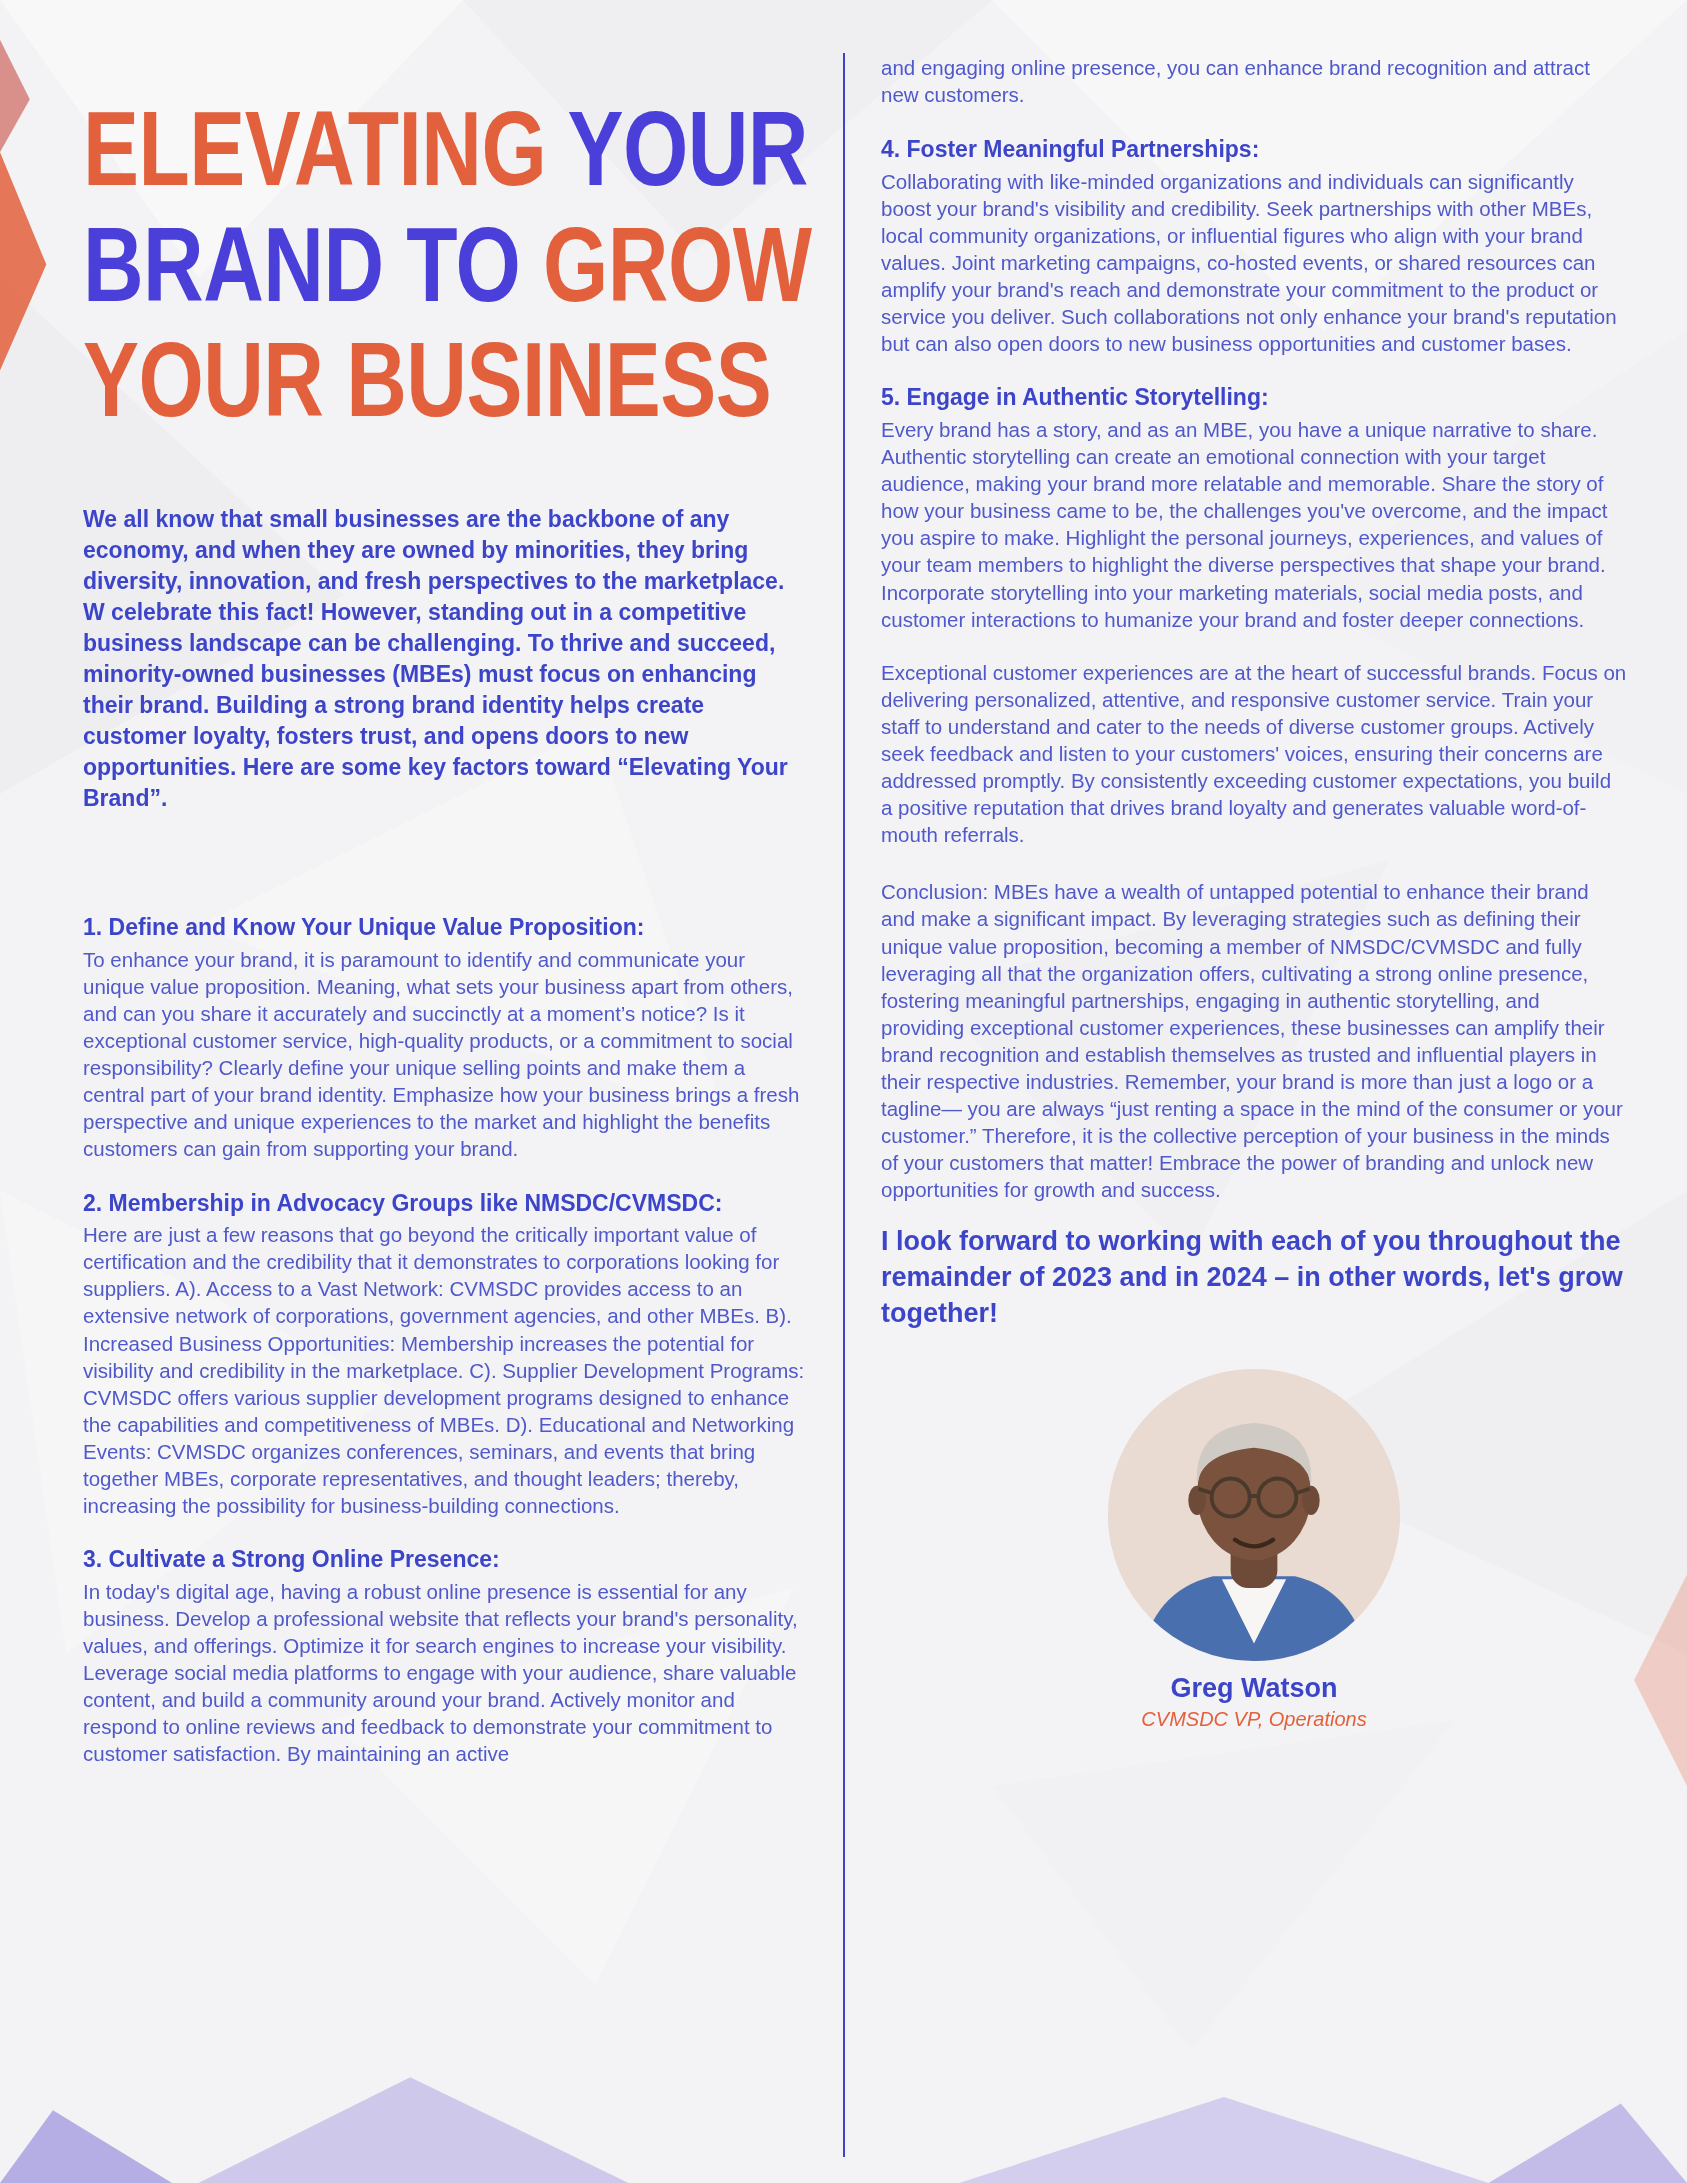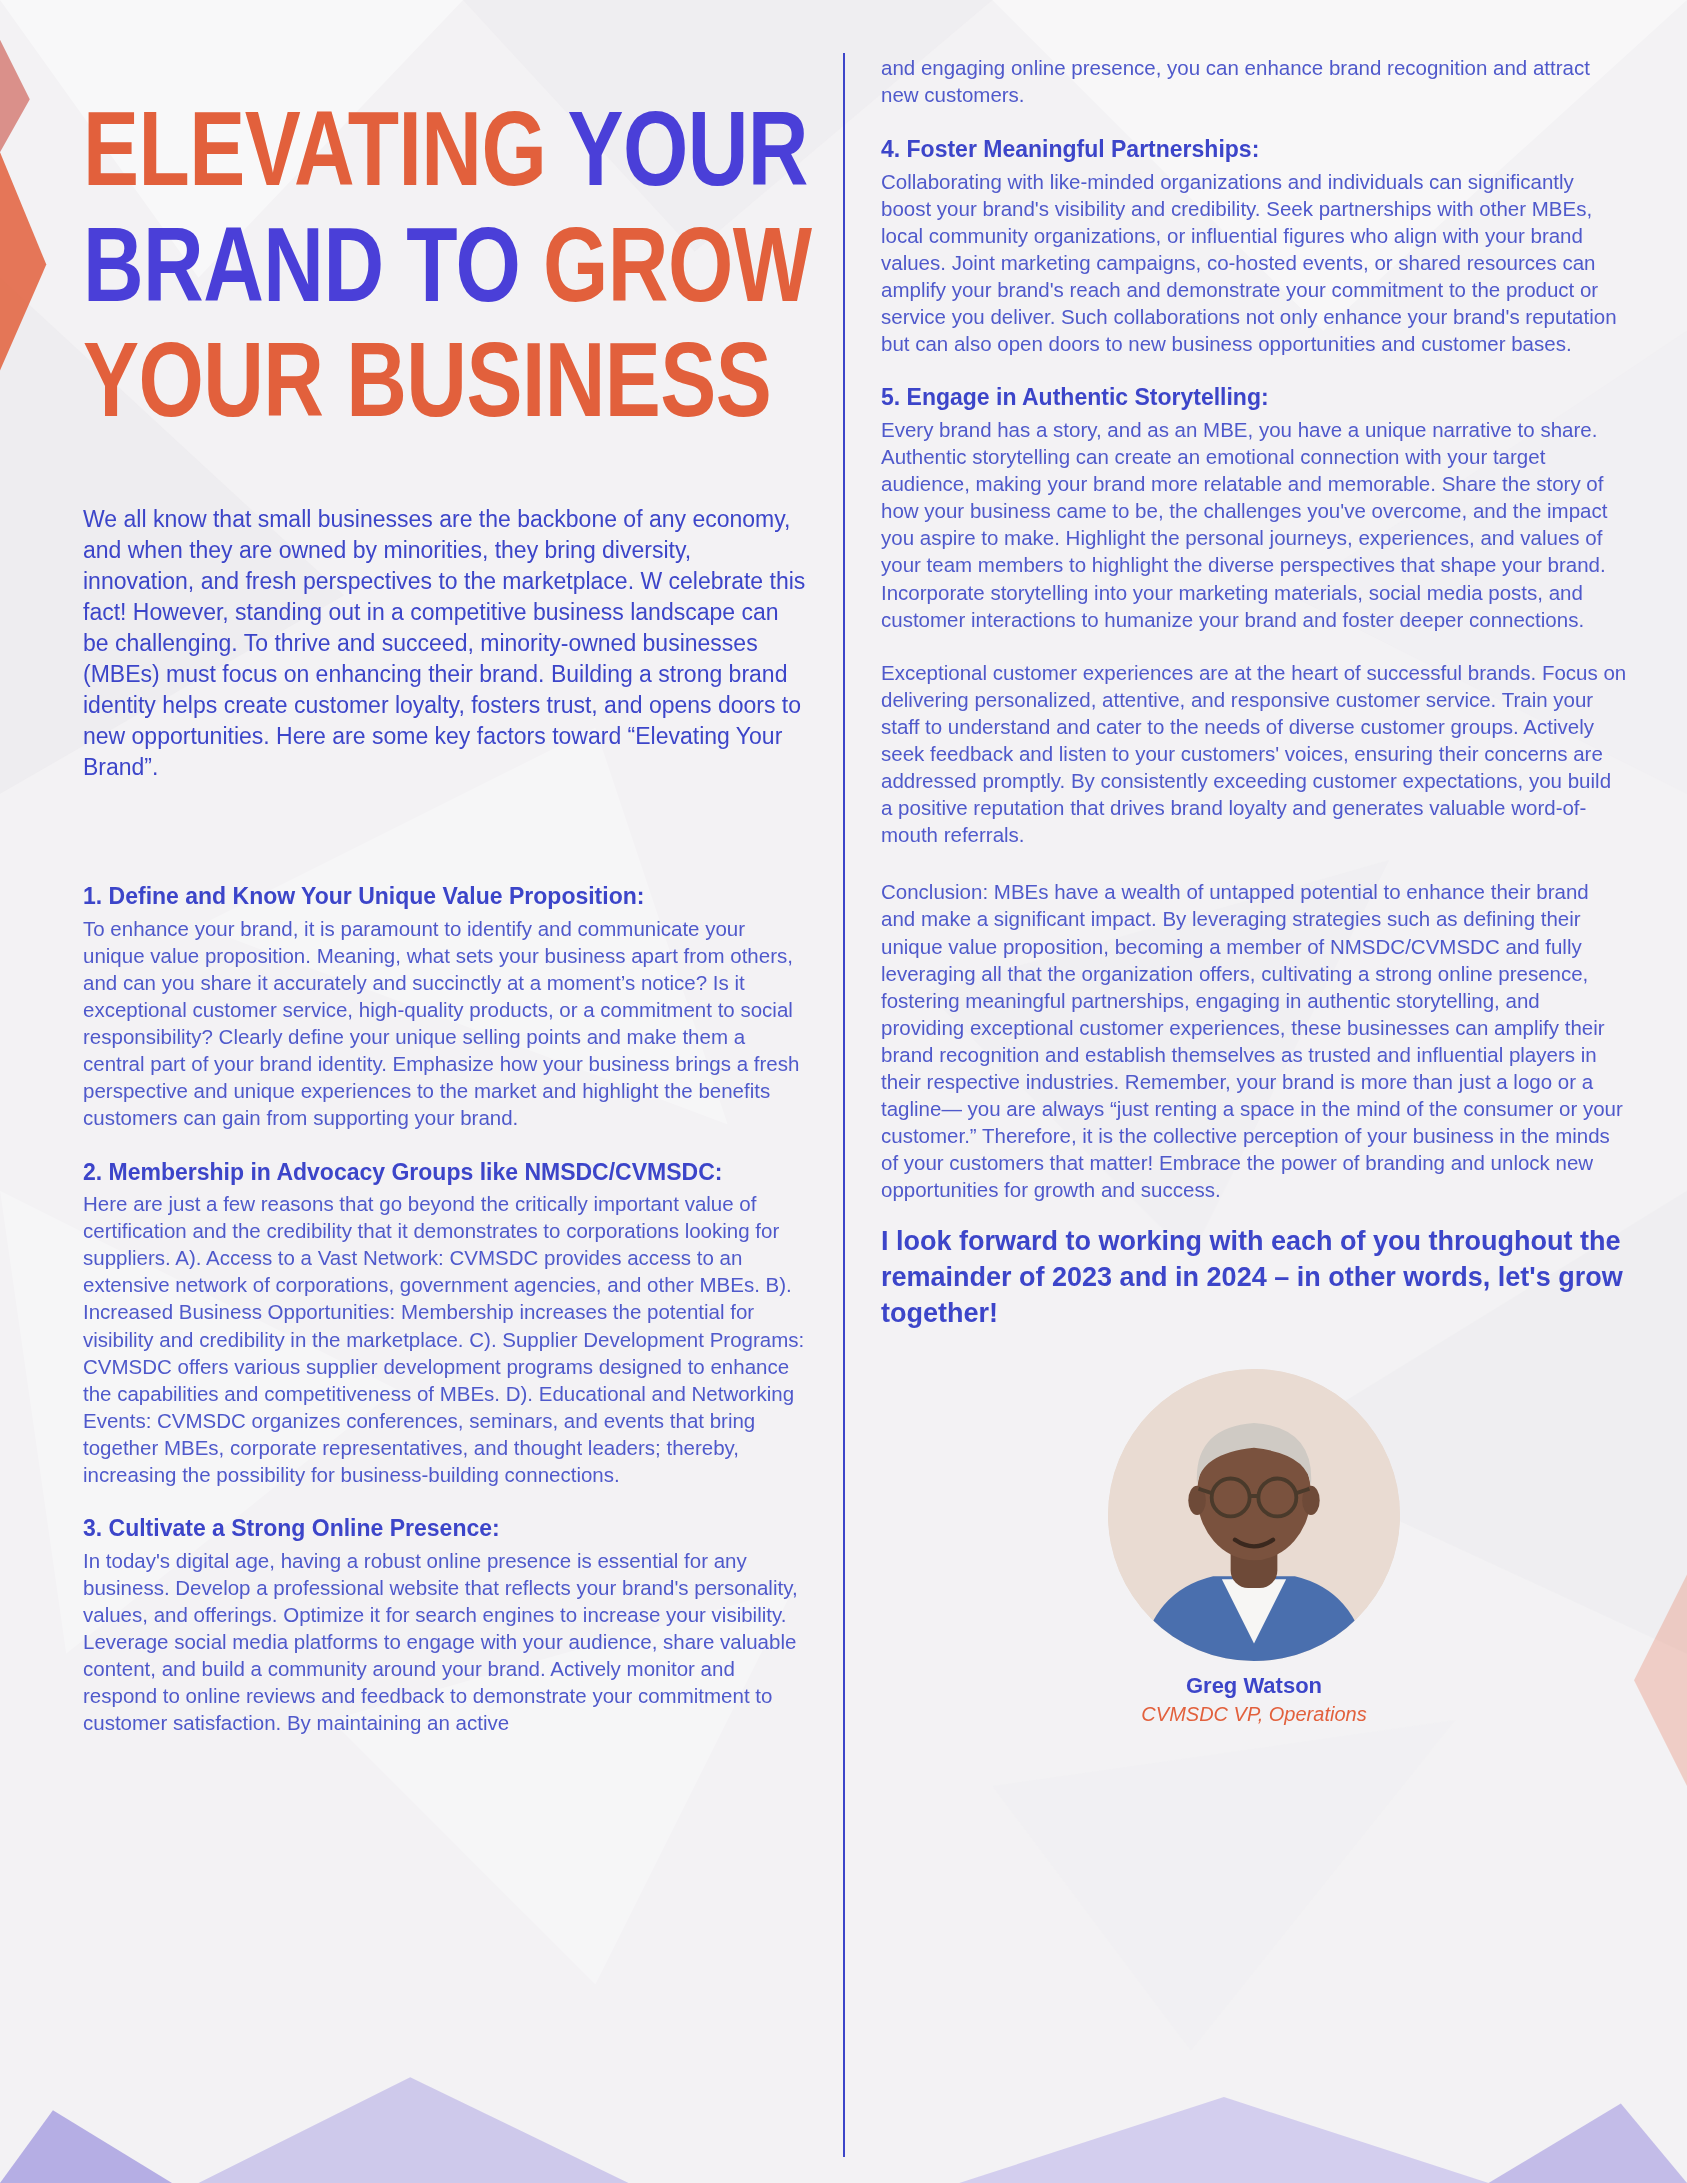--- a/index.html
+++ b/index.html
@@ -39,21 +39,21 @@
     transform: scaleX(0.80);
     transform-origin: left center;
     white-space: pre;
   }
   .t-orange { color: var(--orange, #e2603c); }
   .t-blue   { color: var(--title-blue, #4a3fd8); }
 
   .intro {
     margin: 66px 0 0 0;
     color: var(--heading-blue, #3c45c9);
-    font-weight: normal;
+    font-weight: bold;
     font-size: 23px;
     line-height: 1.35;
   }
   .section { margin-top: 26.5px; }
   .section.first-left { margin-top: 99px; }
   .section h2 {
     margin: 4px 0 4px 0;
     color: var(--heading-blue, #3c45c9);
     font-size: 23px;
     line-height: 1.25;
@@ -81,21 +81,21 @@
   .photo {
     width: 292px; height: 292px;
     margin: 0 auto;
     border-radius: 50%;
     overflow: hidden;
     background: #e9dbd2;
   }
   .photo svg { display:block; width:100%; height:100%; }
   .author-name {
     margin-top: 12px;
-    font-size: 22px;
+    font-size: 27px;
     font-weight: bold;
     color: var(--heading-blue, #3c45c9);
   }
   .author-role {
     margin-top: 4px;
     font-size: 20px;
     font-style: italic;
     color: var(--orange, #e2603c);
   }
 </style>

